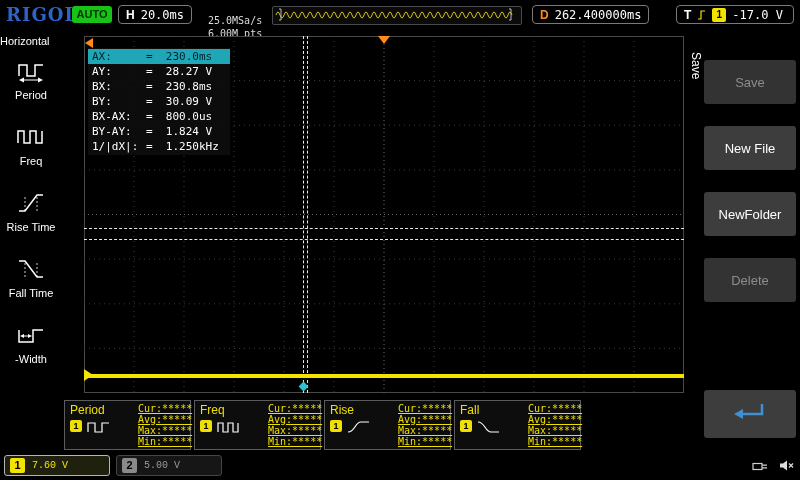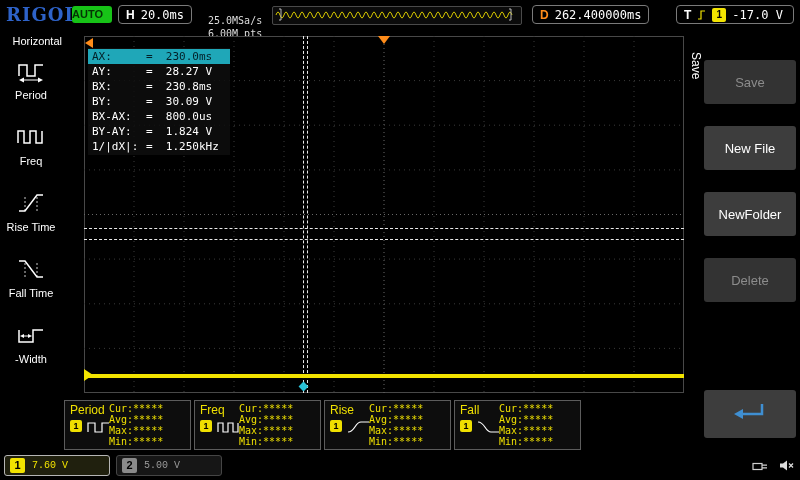--- a/index.html
+++ b/index.html
@@ -4,39 +4,39 @@
 <style>
   html,body{margin:0;padding:0;background:#222;}
   .screen{position:relative;width:800px;height:480px;background:#000;overflow:hidden;
           font-family:"Liberation Sans","DejaVu Sans",sans-serif;}
 
   
   .topbar{position:absolute;left:0;top:0;width:800px;height:30px;background:#000;}
   .logo{position:absolute;left:6px;top:4px;font-size:18px;font-weight:bold;color:#2e63c9;
         font-family:"DejaVu Serif","Liberation Serif",serif;letter-spacing:1px;}
   .auto-badge{position:absolute;left:72px;top:6px;width:40px;height:17px;background:#17c317;
-        color:#043304;font-weight:bold;font-size:11px;text-align:left;line-height:17px;border-radius:3px;}
+        color:#043304;font-weight:bold;font-size:11px;text-align:center;line-height:17px;border-radius:3px;}
   .tb-box{position:absolute;top:5px;height:19px;border:1px solid #7a7a7a;border-radius:4px;
         display:flex;align-items:center;padding:0 7px;gap:6px;background:#000;box-sizing:border-box;}
   .h-box{left:118px;}
   .h-label,.t-label{color:#fff;font-weight:bold;font-size:12px;}
   .tb-val{color:#fff;font-size:12px;font-family:"DejaVu Sans Mono",monospace;white-space:pre;}
   .srate{position:absolute;left:208px;top:2px;color:#ddd;font-size:10px;line-height:13px;
         font-family:"DejaVu Sans Mono",monospace;margin-top:12px;}
   .wave-preview{position:absolute;left:272px;top:6px;width:248px;height:17px;background:#0b0b0b;
         border:1px solid #4a4a4a;border-radius:2px;}
   .d-box{left:532px;}
   .d-label{color:#ff8c1a;font-weight:bold;font-size:12px;}
   .t-box{left:676px;width:118px;}
   .t-badge{background:#f2e300;color:#000;font-size:10px;font-weight:bold;width:14px;height:14px;
         text-align:center;line-height:14px;border-radius:2px;flex:0 0 auto;}
 
   
   .left-sidebar{position:absolute;left:0;top:30px;width:62px;height:422px;background:#000;}
-  .sidebar-title{color:#fff;font-size:11px;text-align:right;padding-top:5px;}
+  .sidebar-title{color:#fff;font-size:11px;text-align:left;padding-top:5px;}
   .sb-item{height:66px;display:flex;flex-direction:column;align-items:center;justify-content:center;gap:2px;cursor:default;}
   .sb-label{color:#fff;font-size:11px;text-align:center;line-height:12px;white-space:nowrap;}
 
   
   .graticule{position:absolute;left:84px;top:36px;width:600px;height:357px;background:#000;}
   .grid-svg{position:absolute;left:0;top:0;}
   .vcursor{position:absolute;top:0;bottom:0;width:0;border-left:1px dashed #e9e9e9;}
   .hcursor{position:absolute;left:0;right:0;height:0;border-top:1px dashed #e9e9e9;}
   .trace{position:absolute;left:0;top:338px;width:600px;height:4px;background:#f2e300;}
   .trig-marker{position:absolute;left:294px;top:0;width:0;height:0;
@@ -54,22 +54,22 @@
   .cursor-row .cl{width:54px;flex:0 0 auto;}
 
   
   .meas-strip{position:absolute;left:62px;top:400px;width:624px;height:52px;background:#000;
         display:flex;gap:3px;padding-left:2px;box-sizing:border-box;}
   .meas-box{width:125px;height:48px;background:#0d0d0d;border:1px solid #5c5c5c;position:relative;flex:0 0 auto;}
   .meas-name{position:absolute;left:5px;top:2px;font-size:12px;color:#efe000;}
   .meas-badge{position:absolute;left:5px;top:19px;width:12px;height:12px;background:#efe000;color:#000;
         font-size:9px;font-weight:bold;text-align:center;line-height:12px;border-radius:2px;}
   .meas-icon{position:absolute;left:21px;top:18px;}
-  .meas-lines{position:absolute;left:44px;top:2px;color:#efe000;font-size:10px;line-height:11px;
-        font-family:"DejaVu Sans Mono",monospace;}
+  .meas-lines{position:absolute;left:73px;top:2px;color:#efe000;font-size:10px;line-height:11px;
+        font-family:"DejaVu Sans Mono",monospace;text-decoration:underline;}
   .meas-lines span{display:block;}
 
   
   .bottombar{position:absolute;left:0;top:452px;width:800px;height:28px;background:#000;}
   .ch-box{position:absolute;top:3px;height:21px;width:106px;border-radius:3px;display:flex;
         align-items:center;gap:7px;padding:0 5px;box-sizing:border-box;}
   .ch-box.ch1{left:4px;background:#20200e;border:1px solid #b5b5b5;}
   .ch-box.ch2{left:116px;background:#161616;border:1px solid #454545;}
   .ch-badge{width:15px;height:15px;border-radius:2px;font-size:11px;font-weight:bold;text-align:center;
         line-height:15px;flex:0 0 auto;}

